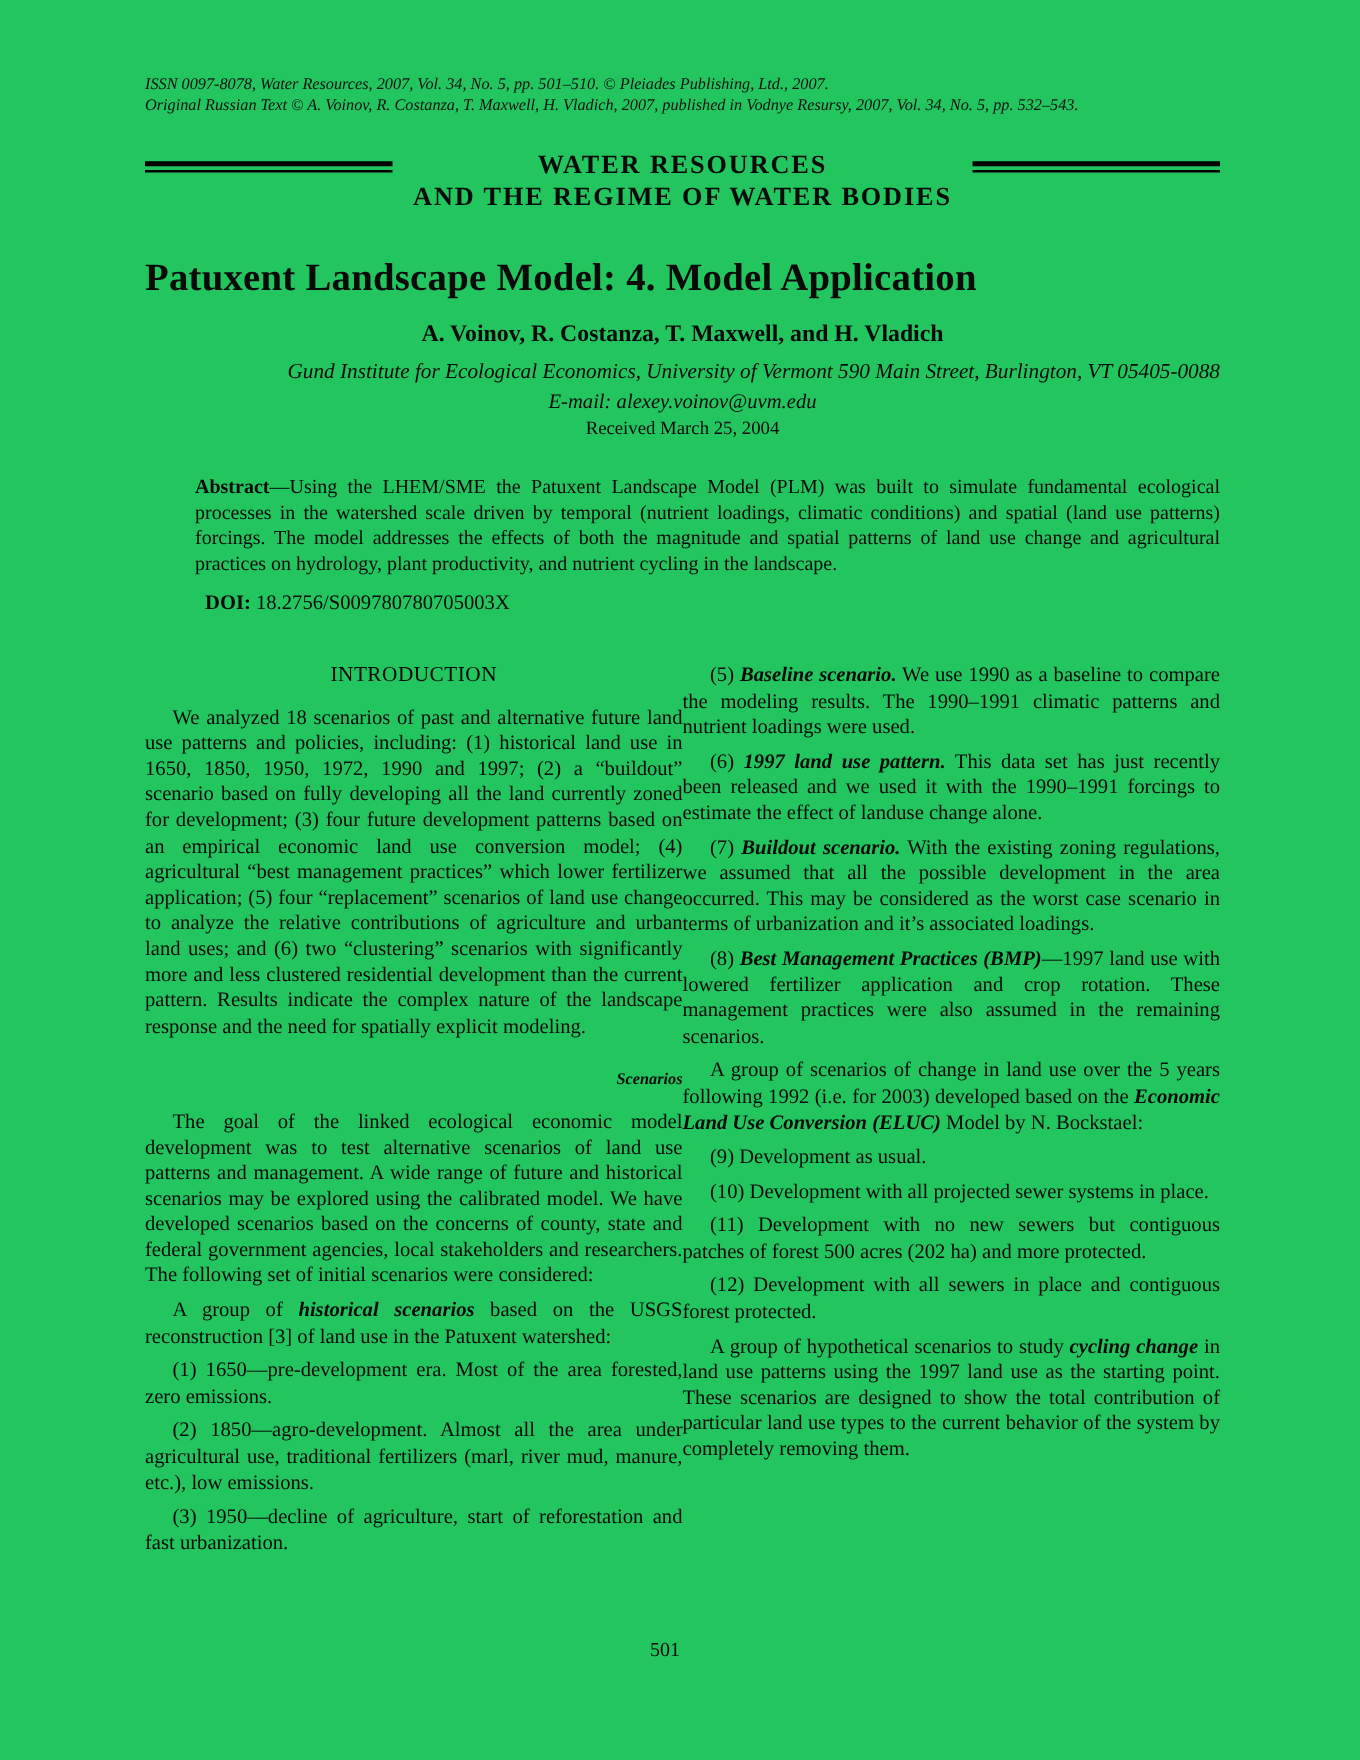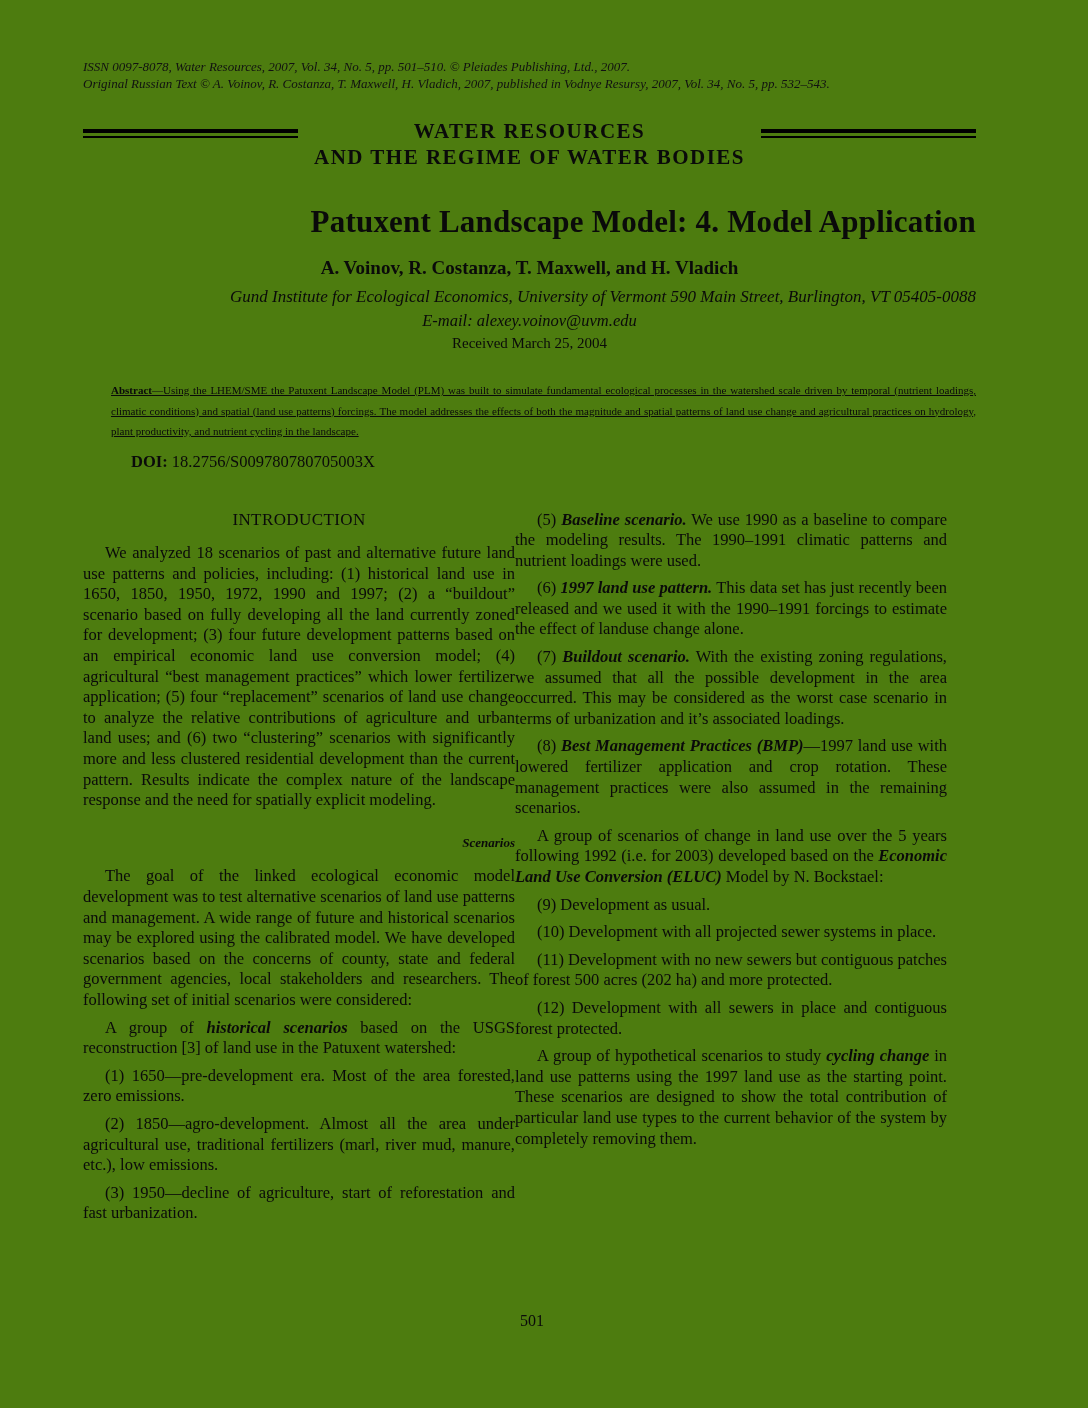--- a/index.html
+++ b/index.html
@@ -2,40 +2,40 @@
 <html><head>
 <meta charset="utf-8">
 <style>
   * { margin: 0; padding: 0; box-sizing: border-box; }
   html, body { background: #ffffff; }
   .page {
     position: relative;
     width: 1088px;
     height: 1408px;
     margin: 0 auto;
-    background: #4d7c0f;
+    background: #22c55e;
     color: #0a0a0a;
     font-family: "Liberation Serif", "DejaVu Serif", serif;
-    padding: 58px 112px 0 83px;
+    padding: 58px 112px 0 116px;
     overflow: hidden;
   }
   
   .pub-header { font-style: italic; font-size: 13px; line-height: 17px; color: #111; }
   
   .banner { display: flex; align-items: flex-start; margin-top: 26px; }
   .rule-double { flex: 1 1 auto; height: 9px; border-top: 4px solid #000; border-bottom: 2px solid #000; margin-top: 11px; }
   .banner-text { padding: 0 16px; text-align: center; font-weight: bold; font-size: 21px; line-height: 26px; letter-spacing: 1.5px; white-space: nowrap; }
   
-  .title { text-align: right; font-weight: bold; font-size: 31px; margin-top: 34px; letter-spacing: 0.2px; }
+  .title { text-align: left; font-weight: bold; font-size: 31px; margin-top: 34px; letter-spacing: 0.2px; }
   .authors { text-align: center; font-weight: bold; font-size: 19px; margin-top: 17px; }
   .affiliation { text-align: right; font-style: italic; font-size: 17px; margin-top: 8px; }
   .email { text-align: center; font-style: italic; font-size: 16.5px; margin-top: 4px; }
   .received { text-align: center; font-size: 15px; margin-top: 4px; }
   
-  .abstract { margin: 28px 0 0 28px; font-size: 11px; line-height: 20.5px; text-align: justify; text-decoration: underline; }
+  .abstract { margin: 28px 0 0 40px; font-size: 16px; line-height: 20.5px; text-align: justify; }
   .doi-line { margin: 10px 0 0 48px; font-size: 16.5px; }
   
   .columns { display: flex; margin-top: 38px; }
   .col { width: 432px; font-size: 16.5px; line-height: 20.6px; text-align: justify; }
   .col-heading { text-align: center; font-size: 17px; letter-spacing: 0.4px; margin-bottom: 13px; }
   .col-subheading { text-align: right; font-weight: bold; font-style: italic; font-size: 13px; margin: 22px 0 13px 0; }
   .body-par { text-indent: 22px; margin-bottom: 7px; }
   .b { font-weight: bold; }
   .bi { font-weight: bold; font-style: italic; }
   

